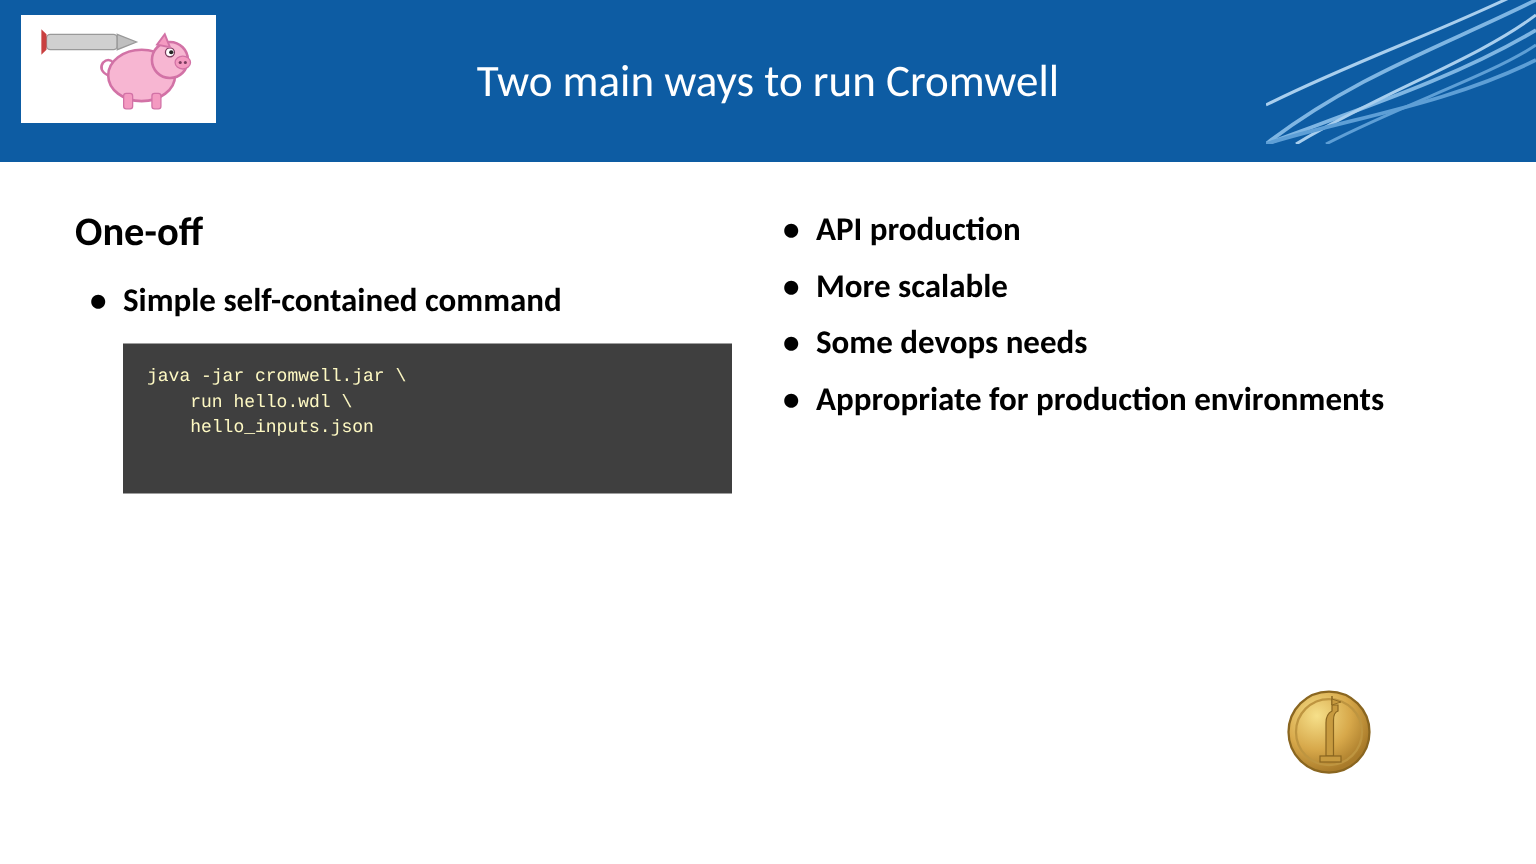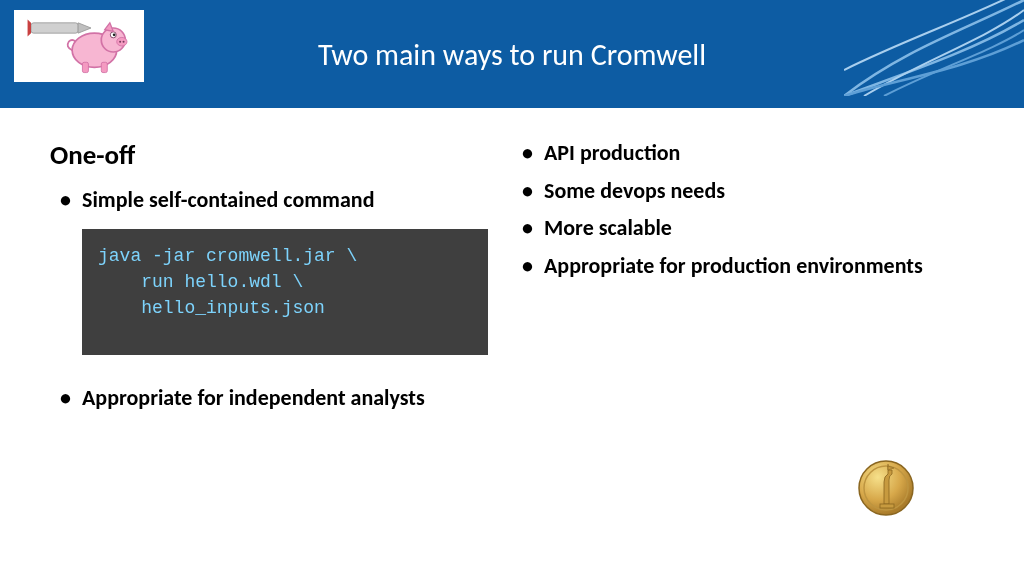--- a/index.html
+++ b/index.html
@@ -75,23 +75,23 @@
   }
   .col li::before {
     content: "•";
     position: absolute;
     left: 10px;
     top: 0;
     font-size: 22px;
   }
   .codebox {
     background: #3f3f3f;
-    color: #7dd3fc;
+    color: #fef9c3;
     font-family: "Courier New", monospace;
-    font-size: 18px;
+    font-size: 12px;
     line-height: 1.45;
     padding: 14px 16px 34px 16px;
     margin: 14px 24px 28px 32px;
     white-space: pre;
   }
   .coin {
     position: absolute;
     right: 110px;
     bottom: 60px;
     width: 56px;
@@ -148,30 +148,27 @@
 <div class="content">
 
   <div class="col">
     <h2>One-off</h2>
     <ul>
       <li>Simple self-contained command</li>
     </ul>
     <div class="codebox">java -jar cromwell.jar \
     run hello.wdl \
     hello_inputs.json</div>
-    <ul>
-      <li>Appropriate for independent analysts</li>
-    </ul>
   </div>
 
   <div class="col">
     <ul>
       <li>API production</li>
+      <li>More scalable</li>
       <li>Some devops needs</li>
-      <li>More scalable</li>
       <li>Appropriate for production environments</li>
     </ul>
   </div>
 
 </div>
 
 <div class="coin">
   <svg viewBox="0 0 56 56">
     <defs>
       <radialGradient id="g" cx="35%" cy="30%" r="70%">

